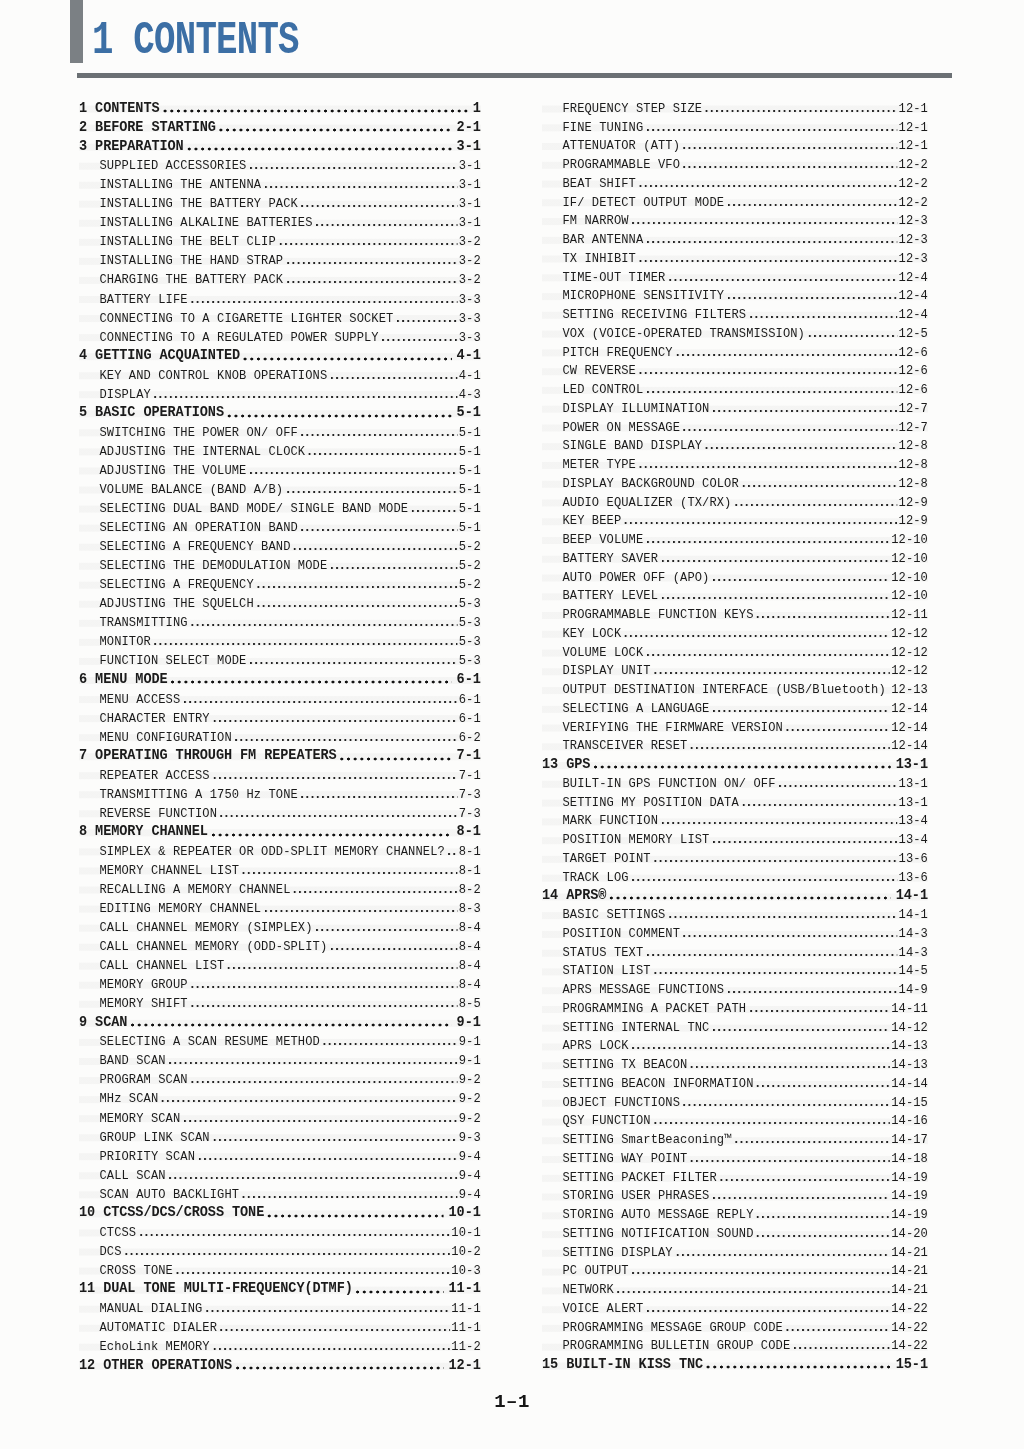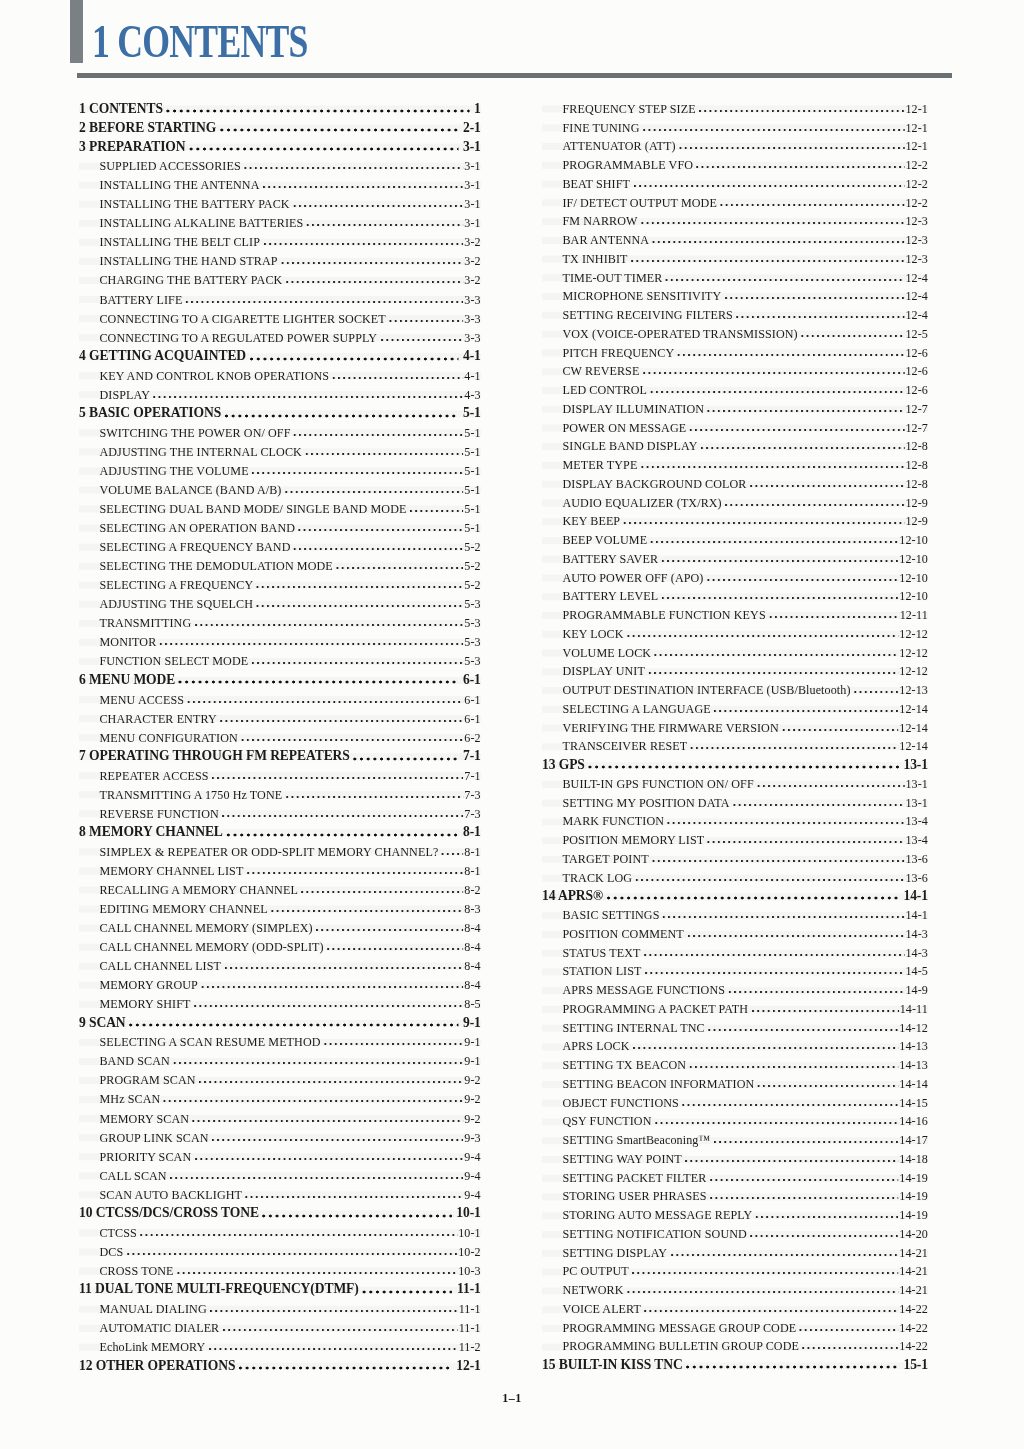--- a/index.html
+++ b/index.html
@@ -1,20 +1,20 @@
 <!DOCTYPE html>
 <html style="--accent: #3c6fa5; --bar: #7b8084; --rule: #6b7074; --text: #1b1b1b;"><head>
 <meta charset="utf-8">
 <title>1 CONTENTS</title>
 <style>
   html,body{margin:0;padding:0;background:#e9e9e9;}
   .page{
     position:relative;width:1024px;height:1449px;margin:0 auto;
     background:#fcfcfb;overflow:hidden;
-    font-family:Liberation Serif, serif;color:var(--text,#1b1b1b);
+    font-family:Liberation Mono, monospace;color:var(--text,#1b1b1b);
   }
   
   .vbar{position:absolute;left:70px;top:0;width:13px;height:63px;background:var(--bar,#7b8084);}
   .title{
     position:absolute;left:92px;top:16px;margin:0;white-space:nowrap;
     font-size:47px;line-height:50px;font-weight:bold;letter-spacing:-1px;
     color:var(--accent,#3c6fa5);
     transform:scaleX(0.76);transform-origin:left top;
   }
   .hrule{position:absolute;left:77px;top:73px;width:875px;height:5px;background:var(--rule,#6b7074);}
@@ -43,21 +43,21 @@
     background-image:radial-gradient(circle at 2px 3px,#232323 1.05px,rgba(0,0,0,0) 1.4px);
     background-size:5.6px 6px;background-repeat:repeat-x;
   }
   .row.chapter .dots{
     background-image:radial-gradient(circle at 2.4px 3px,#111 1.3px,rgba(0,0,0,0) 1.7px);
     background-size:7.2px 6px;margin:0 5px 2px 3px;
   }
   
   .footer{
     position:absolute;left:0;right:0;top:1391px;text-align:center;
-    font-size:12px;font-weight:bold;letter-spacing:0.5px;color:#161616;
+    font-size:19px;font-weight:bold;letter-spacing:0.5px;color:#161616;
   }
 </style>
 </head>
 <body>
 
 <div class="page">
   <div class="vbar"></div>
   <h1 class="title">1 CONTENTS</h1>
   <div class="hrule"></div>
   <div class="col col-left">

